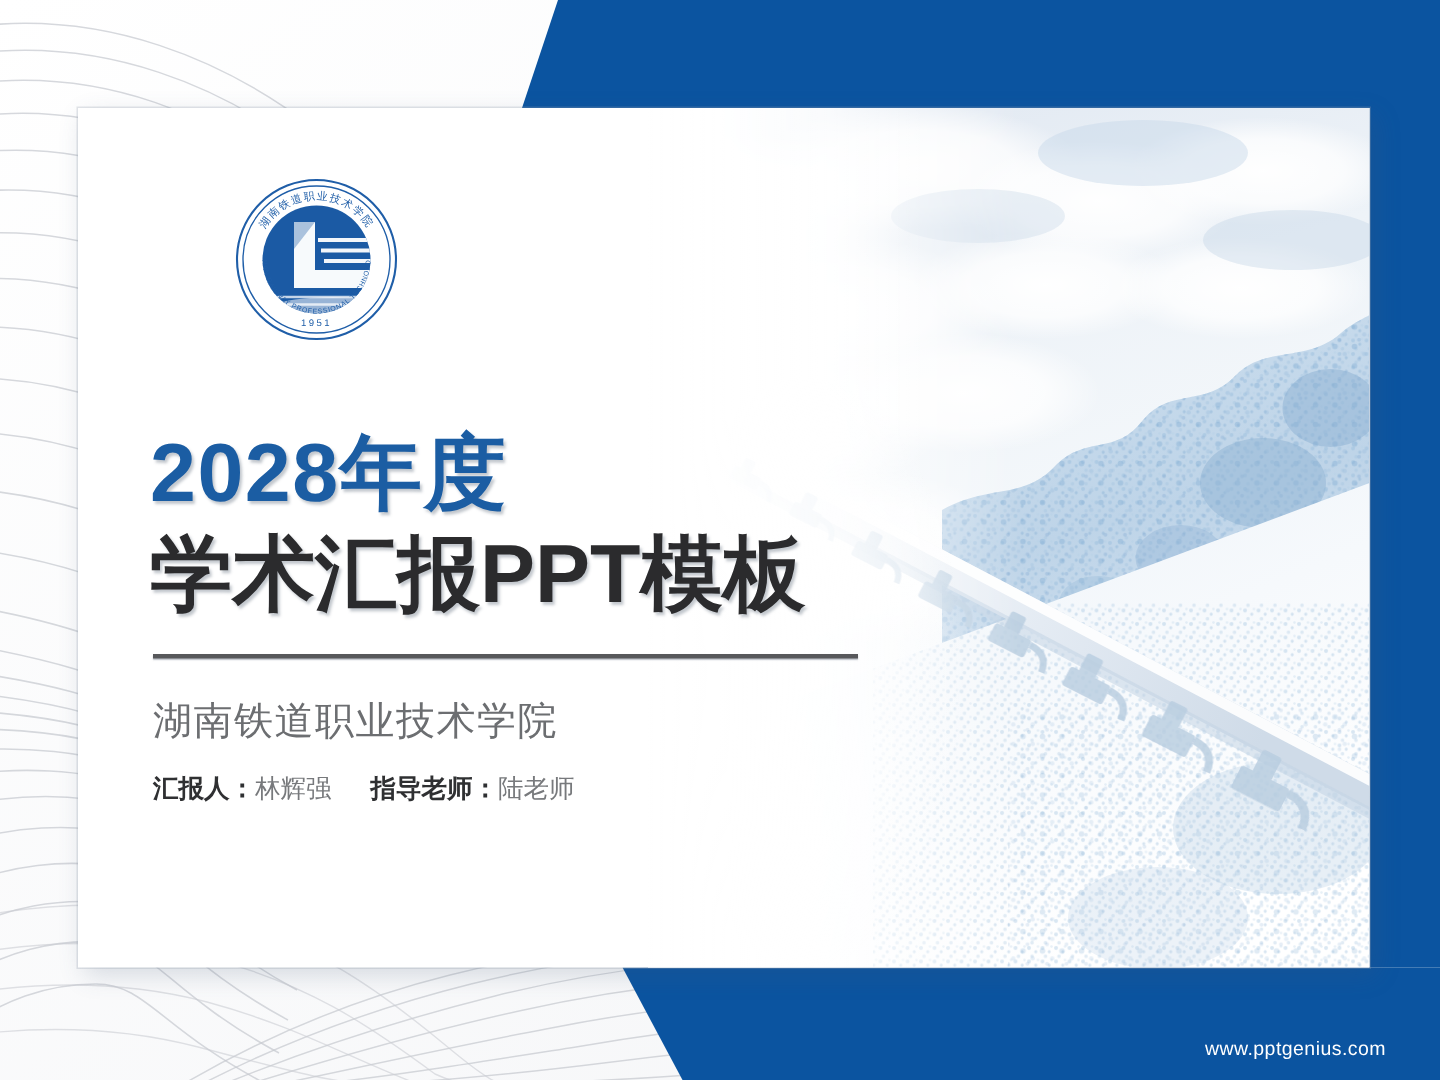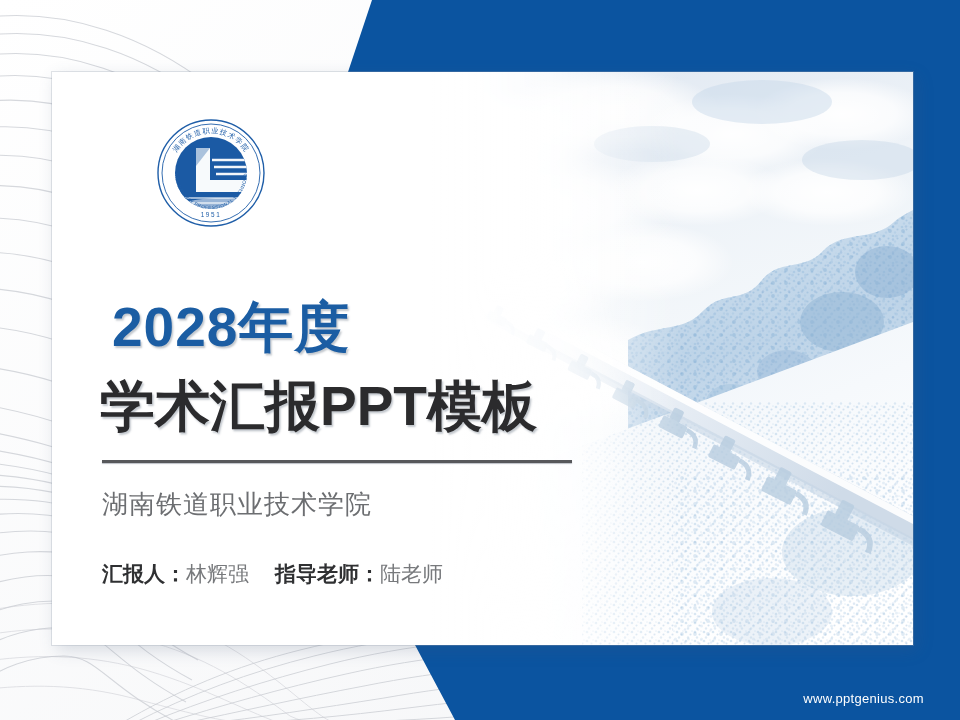--- a/index.html
+++ b/index.html
@@ -93,32 +93,32 @@
     z-index: 6;
     width: 540px;
   }
 
   .title-year {
     font-size: 55px;
     font-weight: bold;
     color: #1b5da3;
     letter-spacing: 1px;
     line-height: 1.04;
-    margin: 12px;
+    margin: 0;
     text-shadow: 1.5px 2px 2px rgba(120,130,145,0.45);
     white-space: nowrap;
   }
 
   .title-main {
     font-size: 55px;
     font-weight: bold;
     color: #2b2b2d;
     letter-spacing: 0px;
     line-height: 1.12;
-    margin: 20px 0 0 0;
+    margin: 8px 0 0 0;
     text-shadow: 1.5px 2px 2px rgba(120,130,145,0.45);
     white-space: nowrap;
   }
 
   .divider {
     width: 470px;
     height: 3px;
     background: #57585b;
     margin: 22px 0 0 2px;
     box-shadow: 0 1px 1px rgba(160,165,175,0.7);
@@ -126,22 +126,22 @@
 
   .school {
     font-size: 26px;
     color: #6c6e71;
     letter-spacing: 1px;
     margin: 24px 0 0 2px;
     white-space: nowrap;
   }
 
   .credits {
-    margin: 38px 0 0 2px;
-    font-size: 21px;
+    margin: 16px 0 0 2px;
+    font-size: 17px;
     white-space: nowrap;
     color: #7a7c7f;
   }
   .credits .label {
     font-weight: bold;
     color: #2f3032;
   }
   .credits .value {
     color: #77797c;
   }

